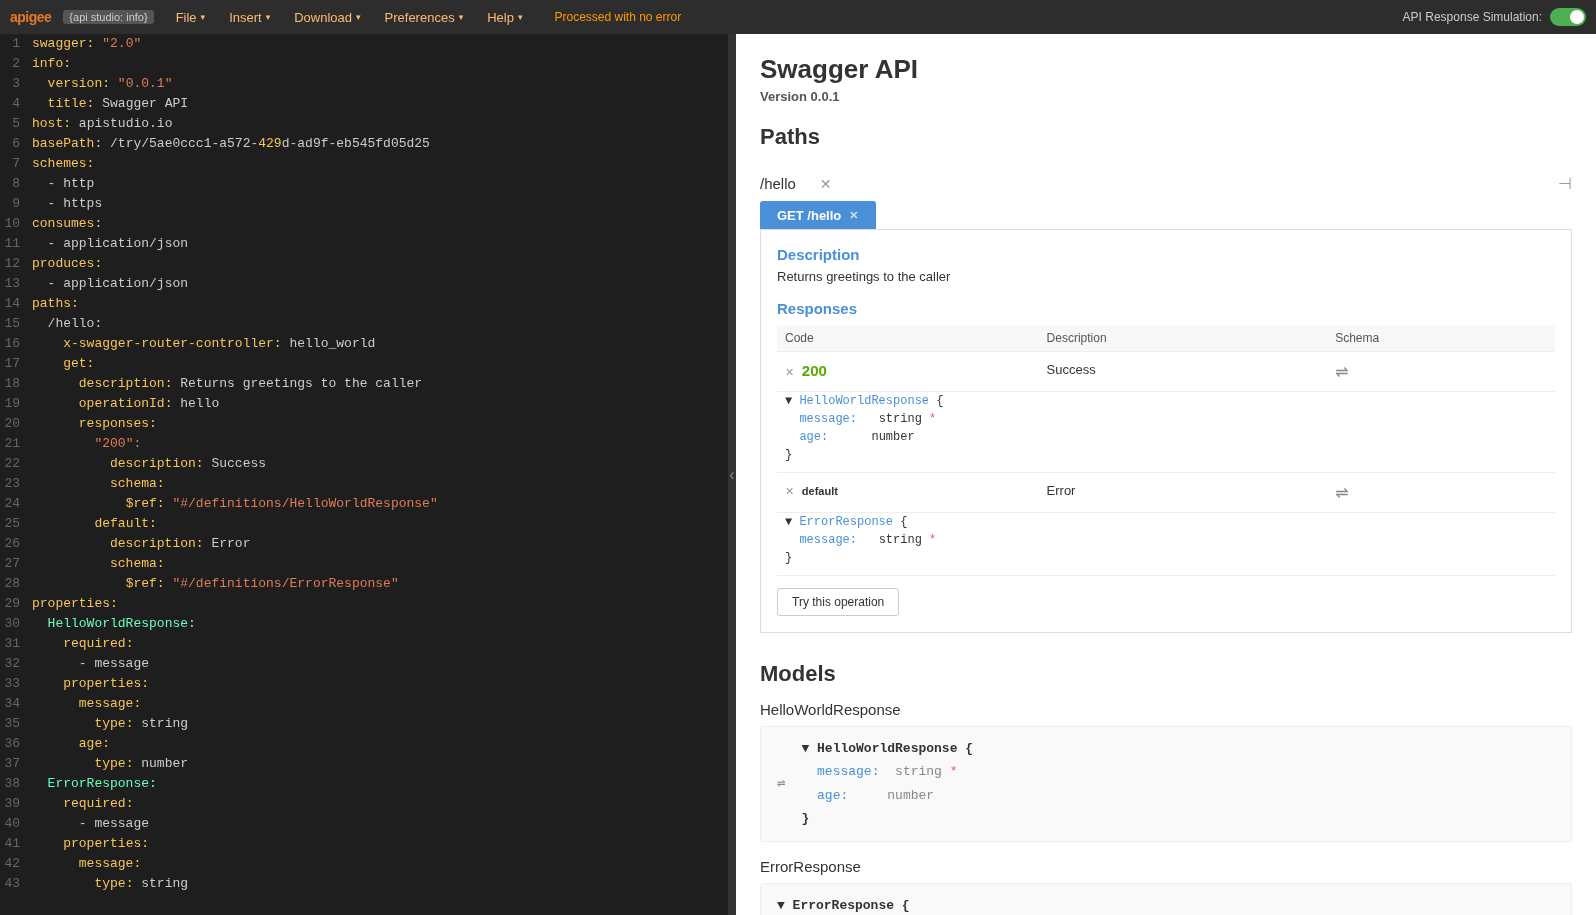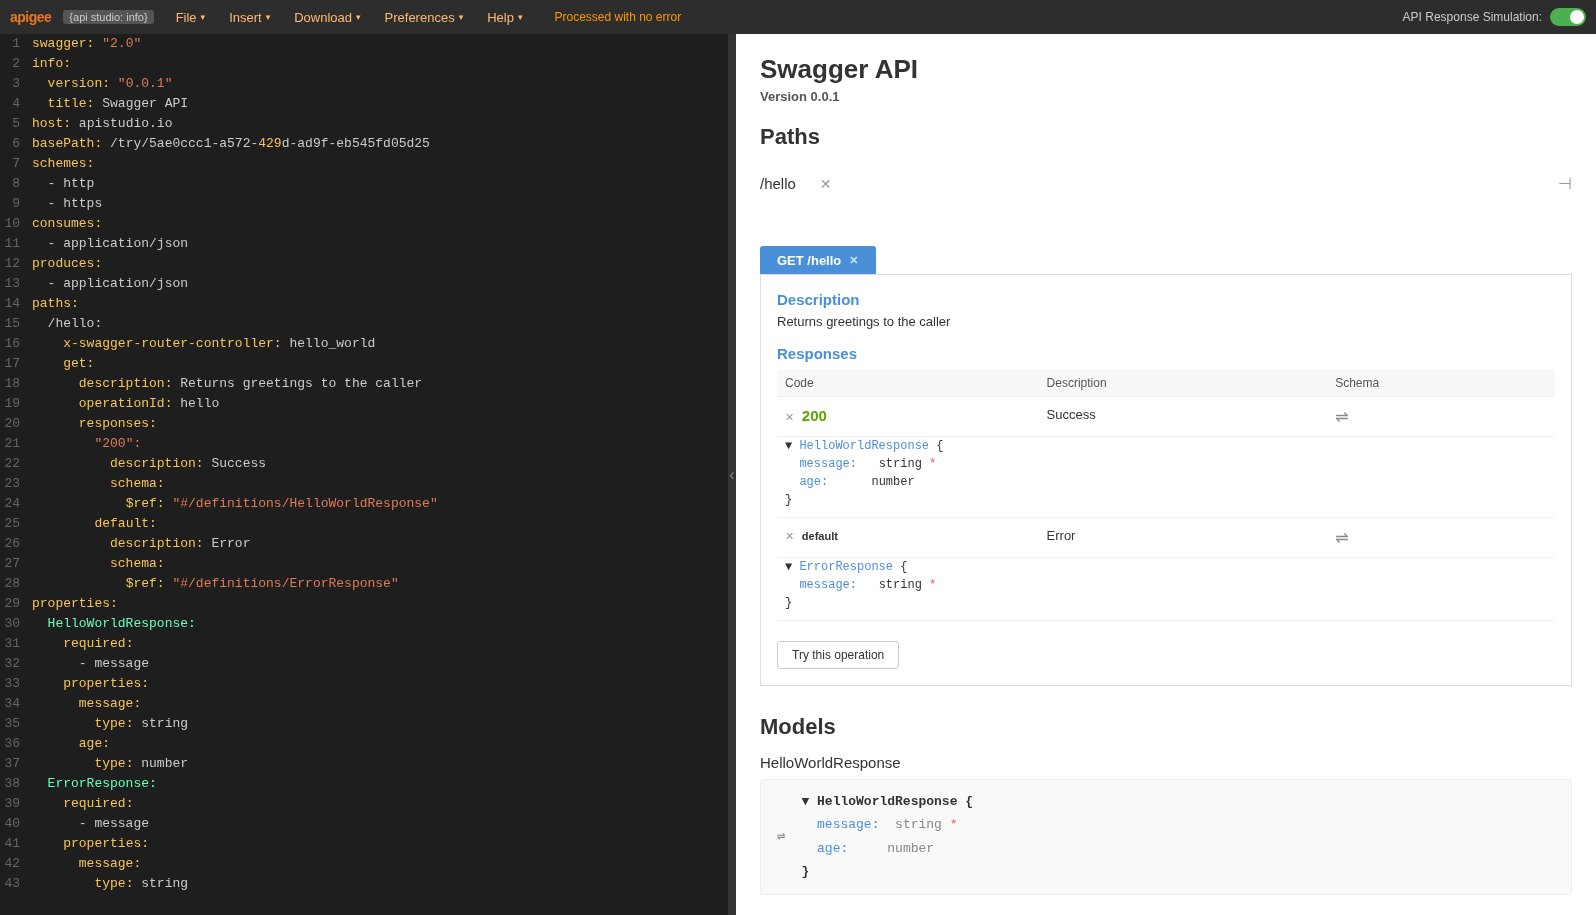--- a/index.html
+++ b/index.html
@@ -83,21 +83,21 @@
     .path-x { color: #999; cursor: pointer; font-size: 14px; }
     .expand-icon { margin-left: auto; color: #999; font-size: 16px; cursor: pointer; }
 
     
     .operation-tabs {
       display: flex; border-bottom: 1px solid #ddd; margin-bottom: 0;
     }
     .op-tab {
       padding: 6px 16px; font-size: 13px; font-weight: bold; cursor: pointer;
       border: 1px solid #ddd; border-bottom: none; border-radius: 3px 3px 0 0;
-      display: flex; align-items: center; gap: 8px; margin-top: 45px;
+      display: flex; align-items: center; gap: 8px;
     }
     .op-tab.active { background: #4a90d9; color: #fff; border-color: #4a90d9; }
     .op-tab-x { font-size: 11px; opacity: 0.7; cursor: pointer; }
 
     .operation-body {
       border: 1px solid #ddd; border-top: none; padding: 16px; background: #fff;
     }
     .op-description-title { color: #4a90d9; font-size: 15px; font-weight: bold; margin-bottom: 6px; }
     .op-description-text { color: #333; font-size: 13px; margin-bottom: 16px; }
     .responses-title { color: #4a90d9; font-size: 15px; font-weight: bold; margin-bottom: 8px; }
@@ -115,21 +115,21 @@
     .resp-x { color: #999; font-size: 11px; margin-right: 4px; }
     .resp-icon { color: #888; font-size: 16px; }
     .schema-block { font-family: 'Courier New', monospace; font-size: 12px; line-height: 1.5; }
     .schema-key { color: #333; }
     .schema-blue { color: #4a90d9; }
     .schema-red { color: #e55; }
 
     .try-btn {
       display: inline-block; padding: 6px 14px; border: 1px solid #ccc;
       background: #fff; color: #333; font-size: 12px; cursor: pointer;
-      border-radius: 3px; margin-top: 20px;
+      border-radius: 3px; margin-top: 12px;
     }
 
     .models-section { margin-top: 28px; }
     .models-title { font-size: 22px; font-weight: bold; color: #333; margin-bottom: 14px; }
     .model-name { font-size: 15px; font-weight: 500; color: #333; margin-bottom: 8px; }
     .model-block {
       font-family: 'Courier New', monospace; font-size: 13px; line-height: 1.8;
       background: #f9f9f9; border: 1px solid #eee; padding: 10px 16px; border-radius: 3px;
       display: flex; align-items: center; gap: 16px; margin-bottom: 16px;
     }

